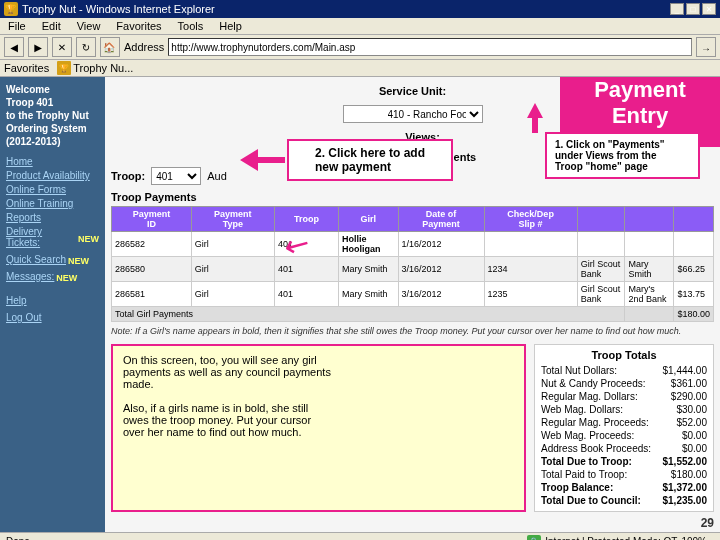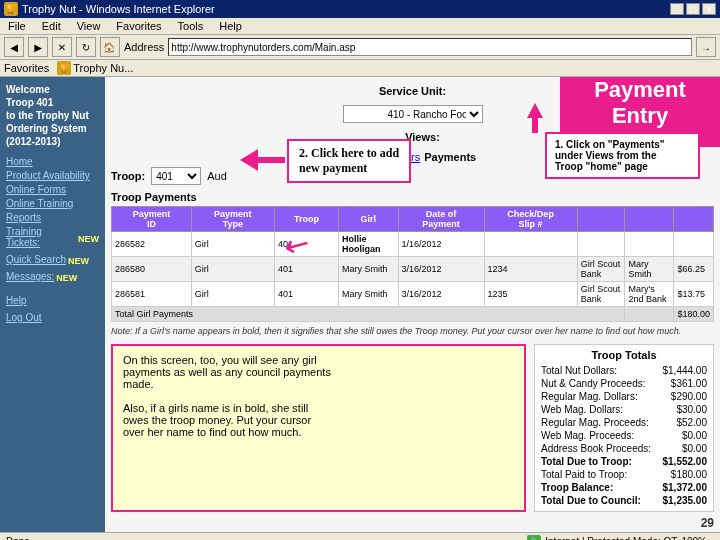--- a/index.html
+++ b/index.html
@@ -137,21 +137,21 @@
         <div>Ordering System</div>
         <div>(2012-2013)</div>
       </div>
       <div class="sidebar-nav">
         <span class="sidebar-link">Home</span>
         <span class="sidebar-link">Product Availability</span>
         <span class="sidebar-link">Online Forms</span>
         <span class="sidebar-link">Online Training</span>
         <span class="sidebar-link">Reports</span>
         <div style="display:flex;gap:2px;align-items:center;margin-bottom:3px;">
-          <span class="sidebar-link">Training Tickets:</span>
+          <span class="sidebar-link">Delivery Tickets:</span>
           <span class="sidebar-new-badge">NEW</span>
         </div>
         <div style="display:flex;gap:2px;align-items:center;margin-bottom:3px;">
           <span class="sidebar-link">Quick Search</span>
           <span class="sidebar-new-badge">NEW</span>
         </div>
         <div style="display:flex;gap:2px;align-items:center;margin-bottom:3px;">
           <span class="sidebar-link">Messages:</span>
           <span class="sidebar-new-badge">NEW</span>
         </div>
@@ -206,21 +206,21 @@
         </select>
         <span>Aud</span>
       </div>
 
       <div style="position:absolute; top:72px; left:135px; z-index:25;">
         <svg width="45" height="22" viewBox="0 0 45 22">
           <polygon points="0,11 18,0 18,8 45,8 45,14 18,14 18,22" fill="#e91e8c"></polygon>
         </svg>
       </div>
 
-      <div style="position:absolute; top:62px; left:182px; background:white; border:2px solid #e91e8c; padding:5px 10px; font-size:12px; font-weight:bold; z-index:25;font-family:Liberation Serif, serif;">
+      <div style="position:absolute; top:62px; left:182px; background:white; border:2px solid #e91e8c; padding:5px 26px; font-size:12px; font-weight:bold; z-index:25;">
         <div>2. Click here to add</div>
         <div>new payment</div>
       </div>
 
       <div class="section-title">Troop Payments</div>
 
       <table class="payments">
         <thead>
           <tr>
             <th>Payment ID</th>

